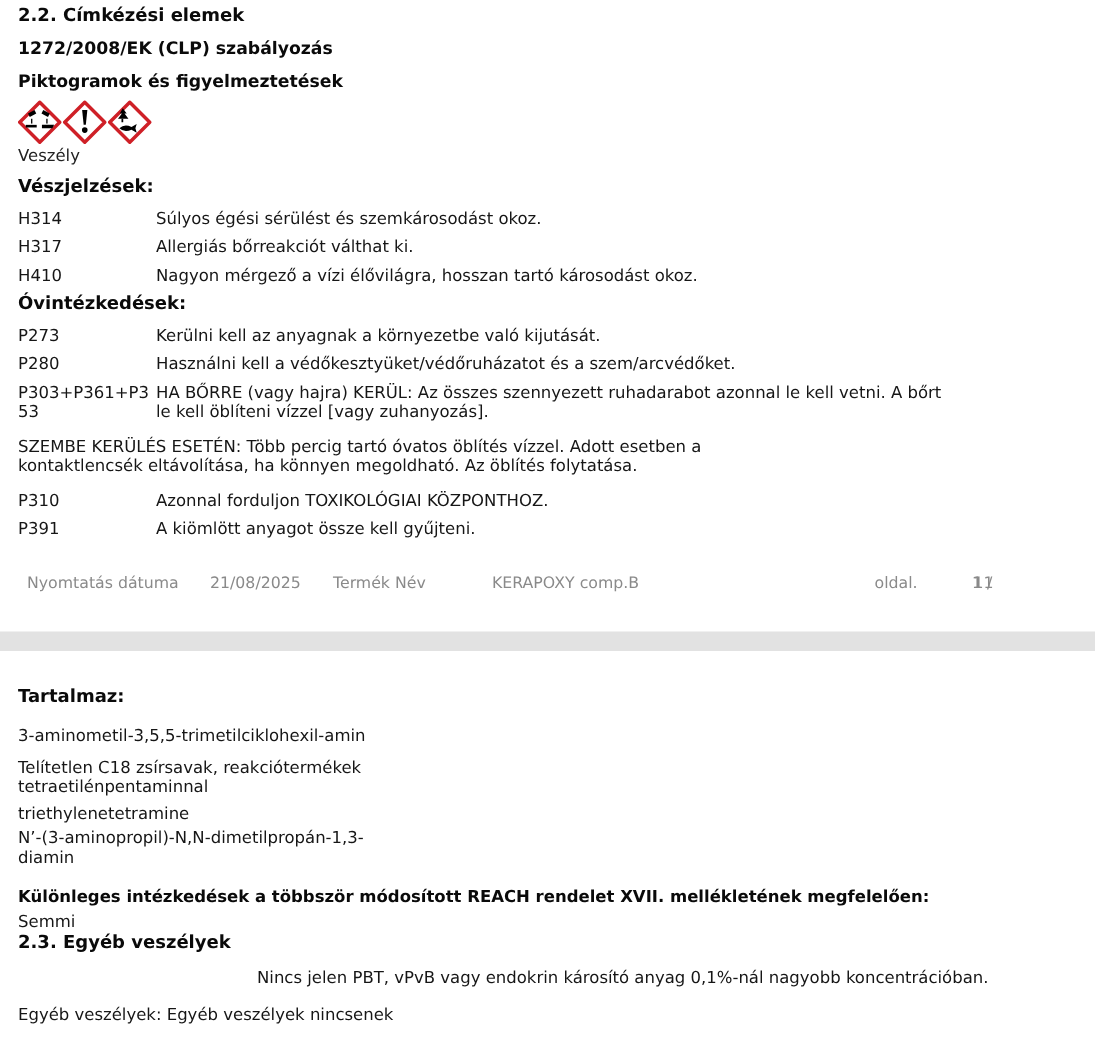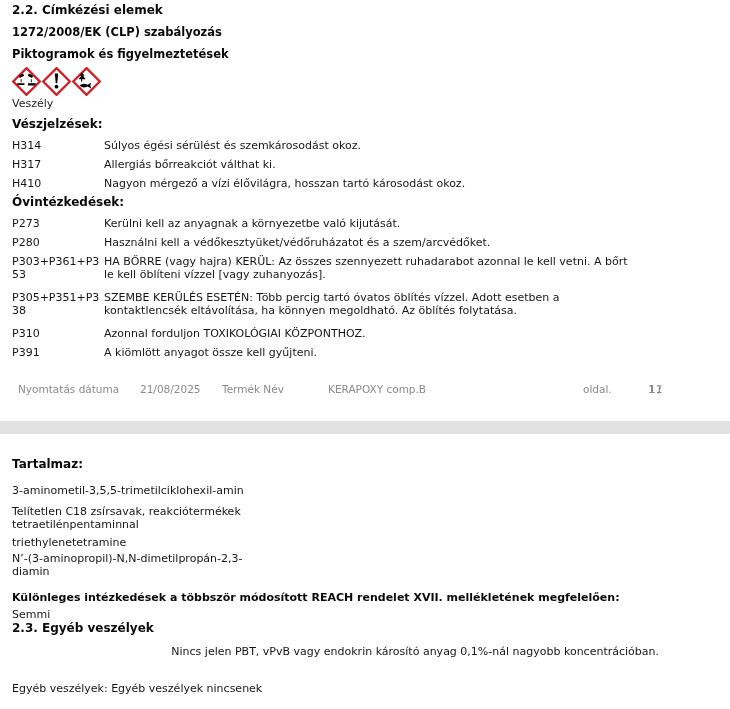--- a/index.html
+++ b/index.html
@@ -53,21 +53,21 @@
   .substance { line-height:13px; }
   .sub-0 { margin-top:13px; }
   .sub-1 { margin-top:8px; max-width:245px; }
   .sub-2 { margin-top:5px; }
   .sub-3 { margin-top:3px; max-width:240px; }
 
   .reach-head { margin-top:13px; font-size:11px; font-weight:bold; line-height:13px; color:#0a0a0a; }
   .reach-val  { margin-top:4px; line-height:13px; }
   .other-head { margin-top:1px; font-size:12px; font-weight:bold; line-height:13px; color:#0a0a0a; }
   .pbt-line   { margin-top:10px; padding-left:28px; line-height:13px;text-align:right; }
-  .other-sum  { margin-top:24px; line-height:13px; }
+  .other-sum  { margin-top:12px; line-height:13px; }
 </style>
 </head>
 <body>
 
 <div class="doc">
   <div class="content">
 
     <div class="h-bold">2.2. Címkézési elemek</div>
     <div class="h-sub mt9">1272/2008/EK (CLP) szabályozás</div>
     <div class="h-sub mt9">Piktogramok és figyelmeztetések</div>
@@ -125,21 +125,20 @@
     </div>
     <div class="stmt-row">
       <div class="stmt-code">P280</div>
       <div class="stmt-text">Használni kell a védőkesztyüket/védőruházatot és a szem/arcvédőket.</div>
     </div>
     <div class="stmt-row multi">
       <div class="stmt-code">P303+P361+P353</div>
       <div class="stmt-text">HA BŐRRE (vagy hajra) KERÜL: Az összes szennyezett ruhadarabot azonnal le kell vetni. A bőrt le kell öblíteni vízzel [vagy zuhanyozás].</div>
     </div>
     <div class="stmt-row multi">
-      <div class="stmt-code">P305+P351+P338</div>
       <div class="stmt-text">SZEMBE KERÜLÉS ESETÉN: Több percig tartó óvatos öblítés vízzel. Adott esetben a kontaktlencsék eltávolítása, ha könnyen megoldható. Az öblítés folytatása.</div>
     </div>
     <div class="stmt-row gap-before">
       <div class="stmt-code">P310</div>
       <div class="stmt-text">Azonnal forduljon TOXIKOLÓGIAI KÖZPONTHOZ.</div>
     </div>
     <div class="stmt-row">
       <div class="stmt-code">P391</div>
       <div class="stmt-text">A kiömlött anyagot össze kell gyűjteni.</div>
     </div>
@@ -155,21 +154,21 @@
     </div>
   </div>
 
   <div class="page-band"></div>
 
   <div class="bottom">
     <div class="h-bold contains-head">Tartalmaz:</div>
     <div class="substance sub-0">3-aminometil-3,5,5-trimetilciklohexil-amin</div>
     <div class="substance sub-1">Telítetlen C18 zsírsavak, reakciótermékek tetraetilénpentaminnal</div>
     <div class="substance sub-2">triethylenetetramine</div>
-    <div class="substance sub-3">N’-(3-aminopropil)-N,N-dimetilpropán-2,3-diamin</div>
+    <div class="substance sub-3">N’-(3-aminopropil)-N,N-dimetilpropán-1,3-diamin</div>
 
     <div class="reach-head">Különleges intézkedések a többször módosított REACH rendelet XVII. mellékletének megfelelően:</div>
     <div class="reach-val">Semmi</div>
 
     <div class="other-head">2.3. Egyéb veszélyek</div>
     <div class="pbt-line">Nincs jelen PBT, vPvB vagy endokrin károsító anyag 0,1%-nál nagyobb koncentrációban.</div>
     <div class="other-sum">Egyéb veszélyek: Egyéb veszélyek nincsenek</div>
   </div>
 </div>
 

